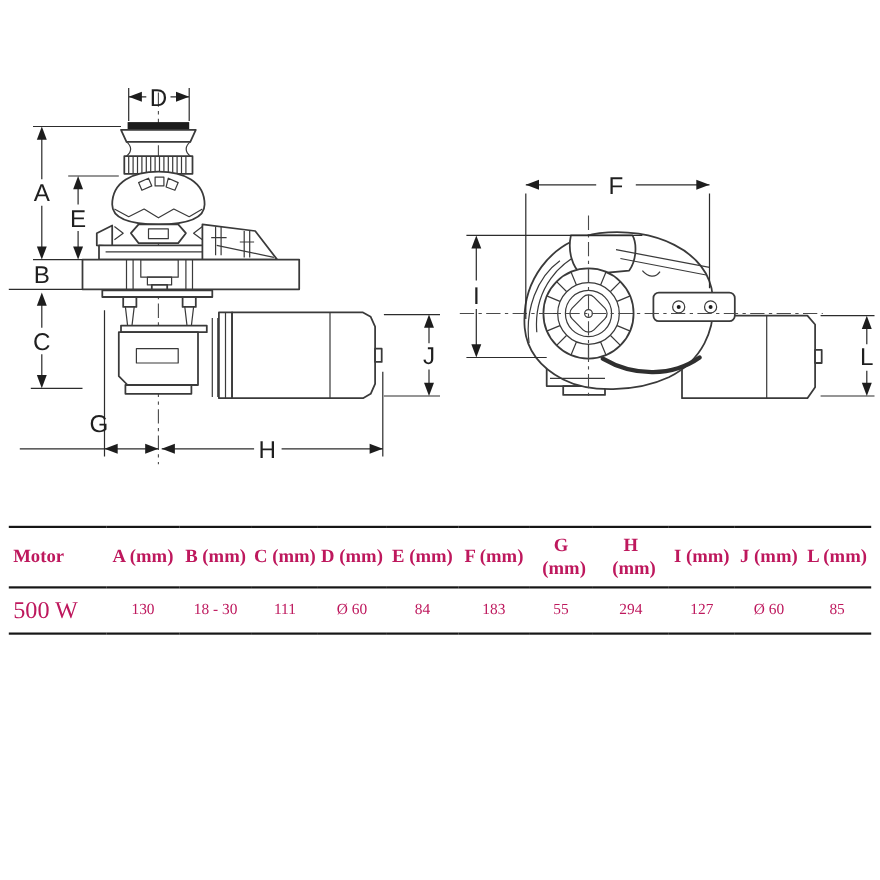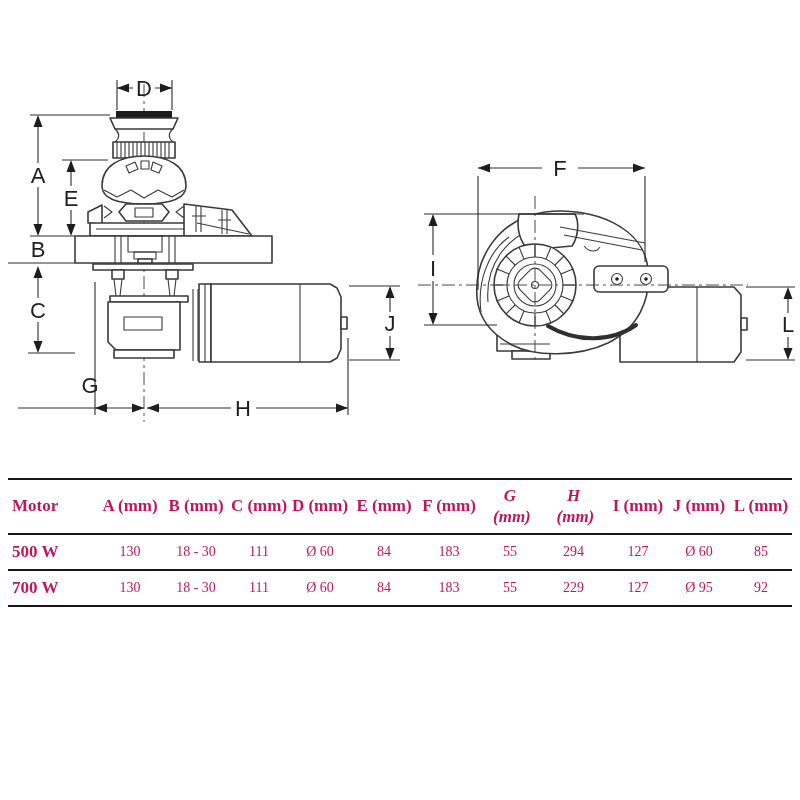--- a/index.html
+++ b/index.html
@@ -15,23 +15,23 @@
   .dl{fill:none;stroke:#2c2c2c;stroke-width:1.1;}
   .arr{fill:#1d1d1d;stroke:none;}
   .dimtxt{font-family:"Liberation Sans",sans-serif;font-size:22px;fill:#1f1f1f;text-anchor:middle;}
 
   
   table.dims-table{position:absolute;top:478px;left:8px;width:784px;border-collapse:collapse;
     table-layout:fixed;font-family:"Liberation Serif",serif;color:#be185d;}
   table.dims-table thead th{border-top:2px solid #161616;border-bottom:2px solid #161616;
     font-size:17px;font-weight:bold;text-align:center;vertical-align:middle;padding:5px 1px;white-space:nowrap;}
   table.dims-table thead th.wrap{white-space:normal;}
-  table.dims-table thead th .wrapbox{display:inline-block;max-width:34px;line-height:1.25;white-space:normal;font-style:italic;}
+  table.dims-table thead th .wrapbox{display:inline-block;max-width:34px;line-height:1.25;white-space:normal;}
   table.dims-table thead th.motor-col{text-align:left;padding-left:4px;}
-  table.dims-table tbody th{border-bottom:2px solid #161616;font-size:17px;font-weight:bold;
+  table.dims-table tbody th{border-bottom:2px solid #161616;font-size:22px;font-weight:normal;
     text-align:left;padding:7px 1px 7px 4px;}
   table.dims-table tbody td{border-bottom:2px solid #161616;font-size:14px;text-align:center;padding:7px 1px;}
   table.dims-table tbody tr.last th,table.dims-table tbody tr.last td{border-bottom:2.5px solid #101010;}
 </style>
 </head>
 <body>
 
 <div class="stage">
 
   <svg class="diagrams" width="800" height="470" viewBox="0 0 800 470">
@@ -248,29 +248,15 @@
         <td>111</td>
         <td>Ø 60</td>
         <td>84</td>
         <td>183</td>
         <td>55</td>
         <td>294</td>
         <td>127</td>
         <td>Ø 60</td>
         <td>85</td>
       </tr>
-      <tr>
-        <th>700 W</th>
-        <td>130</td>
-        <td>18 - 30</td>
-        <td>111</td>
-        <td>Ø 60</td>
-        <td>84</td>
-        <td>183</td>
-        <td>55</td>
-        <td>229</td>
-        <td>127</td>
-        <td>Ø 95</td>
-        <td>92</td>
-      </tr>
     </tbody>
   </table>
 </div>
 
 </body></html>

